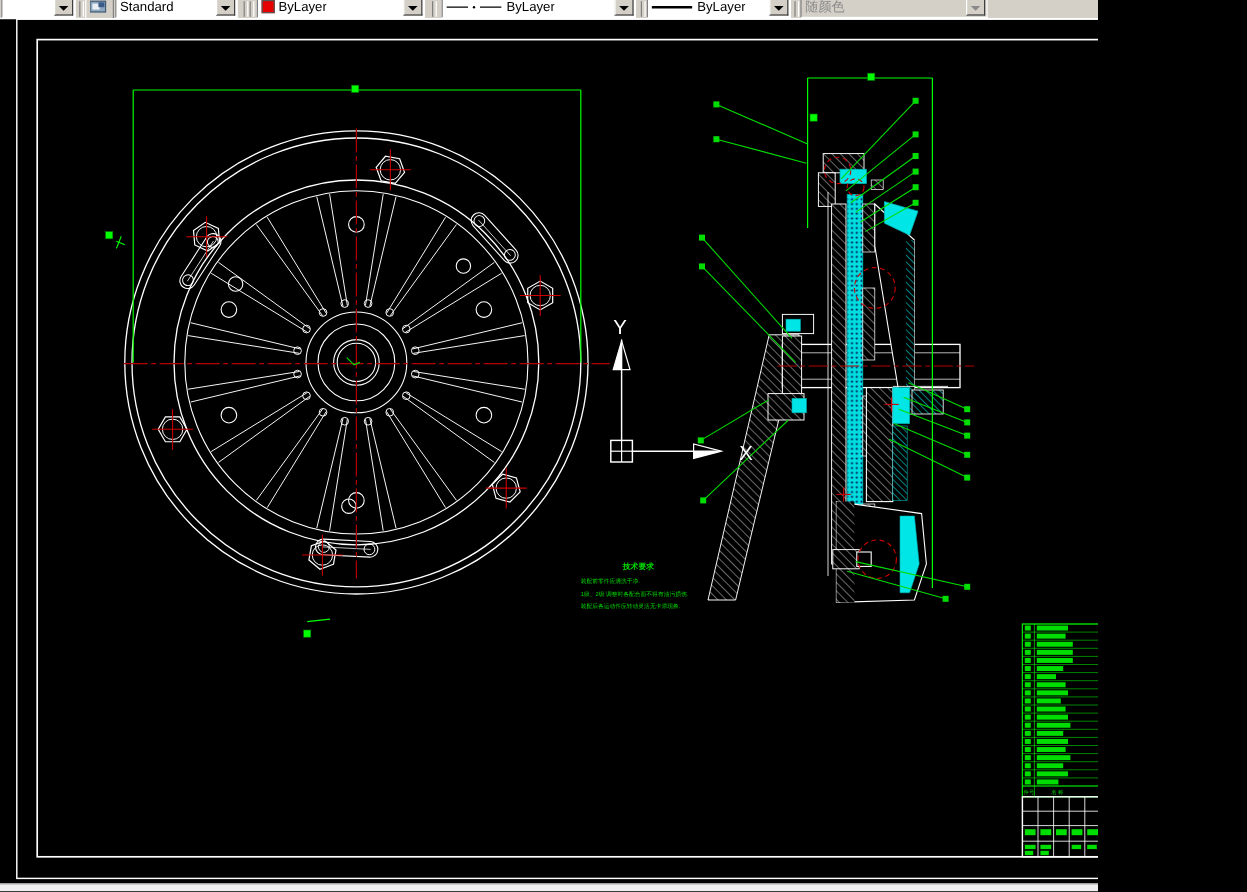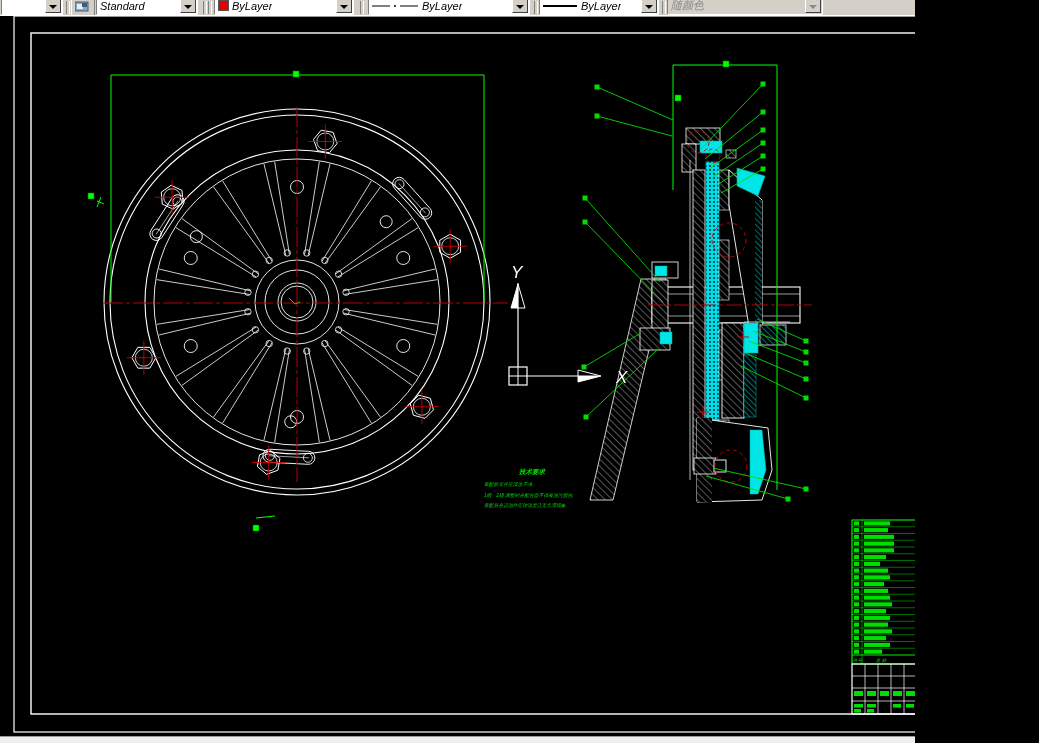--- a/index.html
+++ b/index.html
@@ -1,17 +1,17 @@
 <!DOCTYPE html>
 <html><head>
 <meta charset="utf-8">
 <style>
   html,body{margin:0;padding:0;background:#000;}
   #app{position:relative;width:915px;height:743px;overflow:hidden;background:#000;
-       font-family:"Liberation Sans",sans-serif;font-style:italic;}
+       font-family:"Liberation Sans",sans-serif;}
   
   #toolbar{position:absolute;left:0;top:0;width:1039px;height:15px;background:#d4d0c8;
            border-bottom:1px solid #fff;overflow:hidden;}
   .tb-item{position:absolute;top:-4px;height:19px;box-sizing:border-box;}
   .combo{background:#fff;border:1px solid;border-color:#808080 #fff #fff #808080;
          display:flex;align-items:center;font-size:11px;color:#000;padding-left:3px;}
   .combo.disabled{background:#d4d0c8;color:#8a8a8a;}
   .combo .arrowbtn{position:absolute;right:1px;top:1px;bottom:1px;width:14px;background:#d4d0c8;
          border:1px solid;border-color:#fff #404040 #404040 #fff;display:flex;align-items:center;justify-content:center;}
   .combo .arrowbtn:after{content:"";width:0;height:0;border-left:4px solid transparent;

